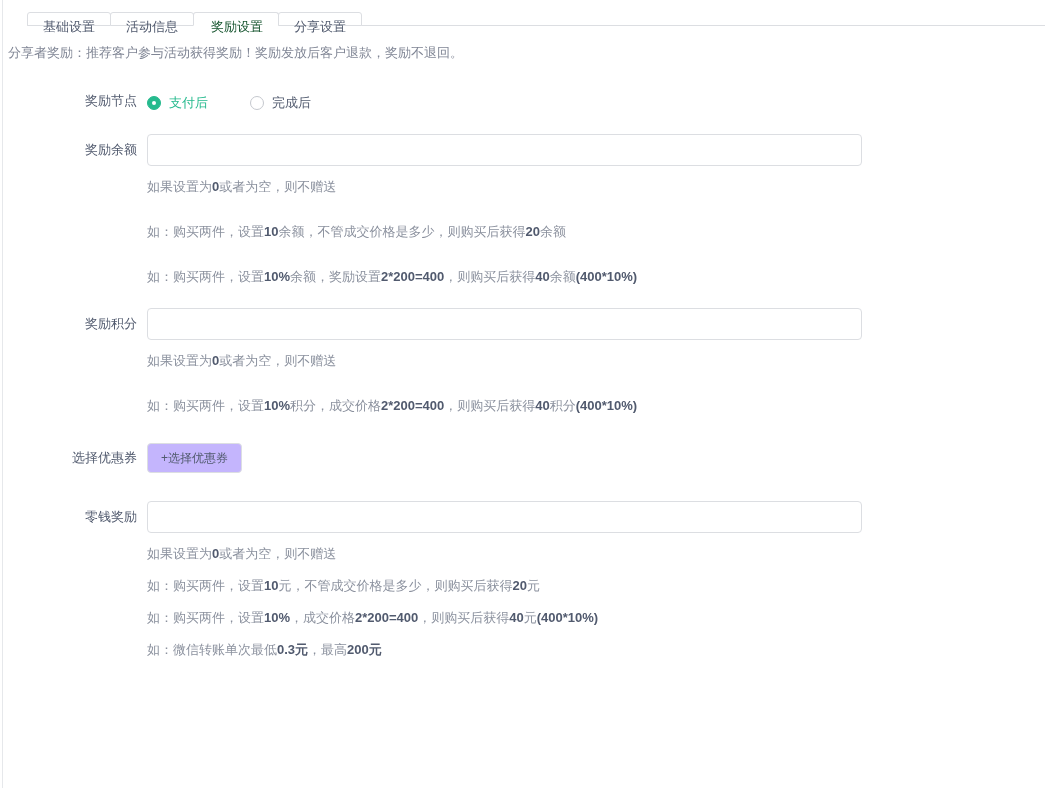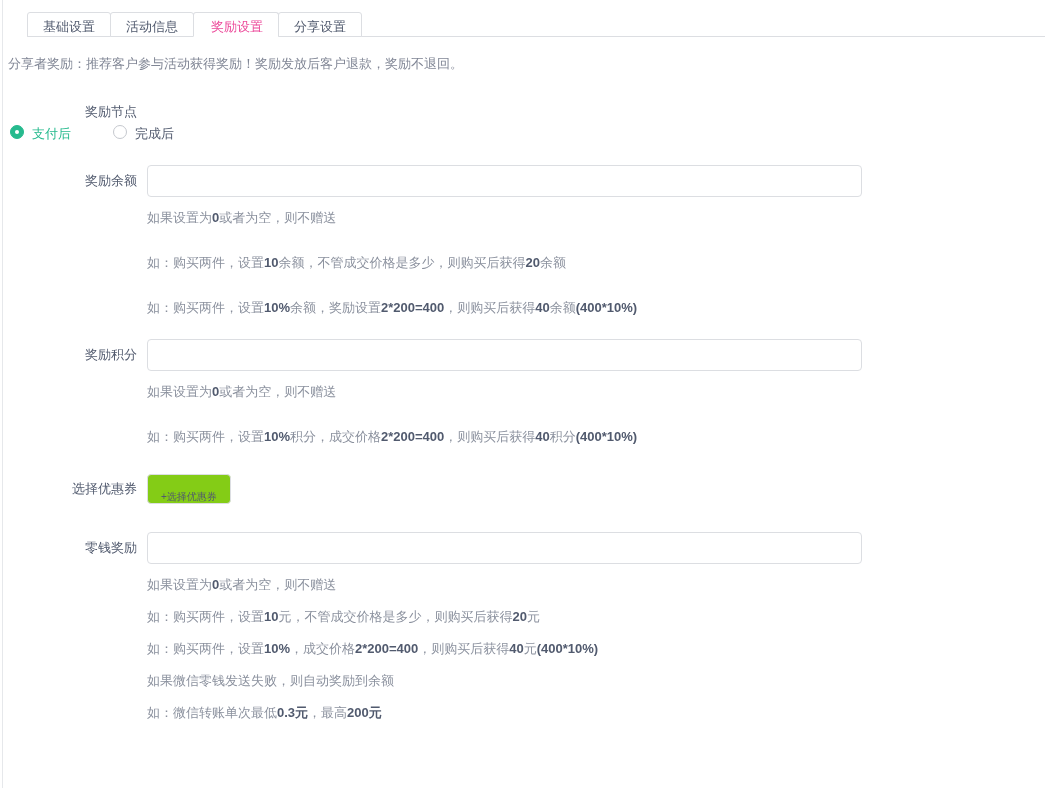--- a/index.html
+++ b/index.html
@@ -14,93 +14,93 @@
     position: absolute; left: 2px; top: 0; width: 1px; height: 100%;
     background: #e6e8eb;
   }
   
   .tabbar {
     display: flex;
     margin: 12px 0 0 27px;
     border-bottom: 1px solid #dcdee2;
   }
   .tab {
-    height: 25px; line-height: 28px;
+    height: 14px; line-height: 28px;
     padding: 0 15px;
     border: 1px solid #dcdee2;
     border-radius: 3px 3px 0 0;
     background: #fff;
     margin-bottom: -1px;
     cursor: pointer;
     color: #515a6e;
     white-space: nowrap;
   }
   .tab + .tab { margin-left: -1px; }
-  .tab.active { color: #ec4899; border-bottom: 1px solid #fff; padding-left: 17px; }
+  .tab.active { color: #14532d; border-bottom: 1px solid #fff; padding-left: 17px; }
   
   .desc {
     margin: 19px 0 0 8px;
     color: #808695;
     line-height: 16px;
   }
   
   .row { display: flex; }
   .row-label {
     width: 137px;
     text-align: right;
     color: #515a6e;
     flex: none;
   }
   .row-control { margin-left: 10px; flex: 1; }
-  .row-radio { margin-top: 30px; flex-direction: column; }
+  .row-radio { margin-top: 30px; }
   .row-radio .row-label { line-height: 20px; }
   .row-input { margin-top: 22px; }
   .row-input .row-label { line-height: 32px; }
   .row-coupon { margin-top: 28px; }
   .row-coupon .row-label { line-height: 30px; }
   .row-cash { margin-top: 28px; }
   .text-input {
     width: 715px; height: 32px;
     border: 1px solid #dcdee2;
     border-radius: 4px;
     padding: 0 8px;
     font-size: 13px;
     color: #515a6e;
     outline: none;
     background: #fff;
   }
   
   .radio-group { display: flex; align-items: center; padding-top: 3px; }
-  .radio { display: flex; align-items: flex-start; margin-right: 42px; cursor: pointer; }
+  .radio { display: flex; align-items: center; margin-right: 42px; cursor: pointer; }
   .rdot {
     width: 14px; height: 14px;
     border-radius: 50%;
     border: 1px solid #c5c8ce;
     background: #fff;
     position: relative;
     flex: none;
   }
   .rdot.sel { background: #26ba8e; border-color: #26ba8e; }
   .rdot.sel::after {
     content: ""; position: absolute;
     left: 4px; top: 4px; width: 4px; height: 4px;
     border-radius: 50%; background: #fff;
   }
   .rlabel { margin-left: 8px; color: #515a6e; }
   .rlabel.green { color: #26ba8e; }
   
   .coupon-btn {
     display: inline-block;
-    padding: 8px 13px;
+    padding: 0 13px;
     height: 30px; line-height: 28px;
     border: 1px solid #dcdee2;
     border-radius: 4px;
-    background: #84cc16;
+    background: #c4b5fd;
     color: #515a6e;
-    font-size: 10px;
+    font-size: 12px;
     cursor: pointer;
   }
   
   .help {
     color: #8b919e;
     line-height: 18px;
     margin-top: 27px;
     white-space: nowrap;
   }
   .help.first { margin-top: 12px; }
@@ -164,18 +164,17 @@
     </div>
   </div>
 
   <div class="row row-input row-cash">
     <div class="row-label">零钱奖励</div>
     <div class="row-control">
       <input type="text" class="text-input" value="" style="">
       <div class="help first"><span>如果设置为</span><span class="hb">0</span><span>或者为空，则不赠送</span></div>
       <div class="help"><span>如：购买两件，设置</span><span class="hb">10</span><span>元，不管成交价格是多少，则购买后获得</span><span class="hb">20</span><span>元</span></div>
       <div class="help"><span>如：购买两件，设置</span><span class="hb">10%</span><span>，成交价格</span><span class="hb">2*200=400</span><span>，则购买后获得</span><span class="hb">40</span><span>元</span><span class="hb">(400*10%)</span></div>
-      <div class="help"><span>如果微信零钱发送失败，则自动奖励到余额</span></div>
       <div class="help"><span>如：微信转账单次最低</span><span class="hb">0.3元</span><span>，最高</span><span class="hb">200元</span></div>
     </div>
   </div>
 
 </div>
 
 </body></html>

